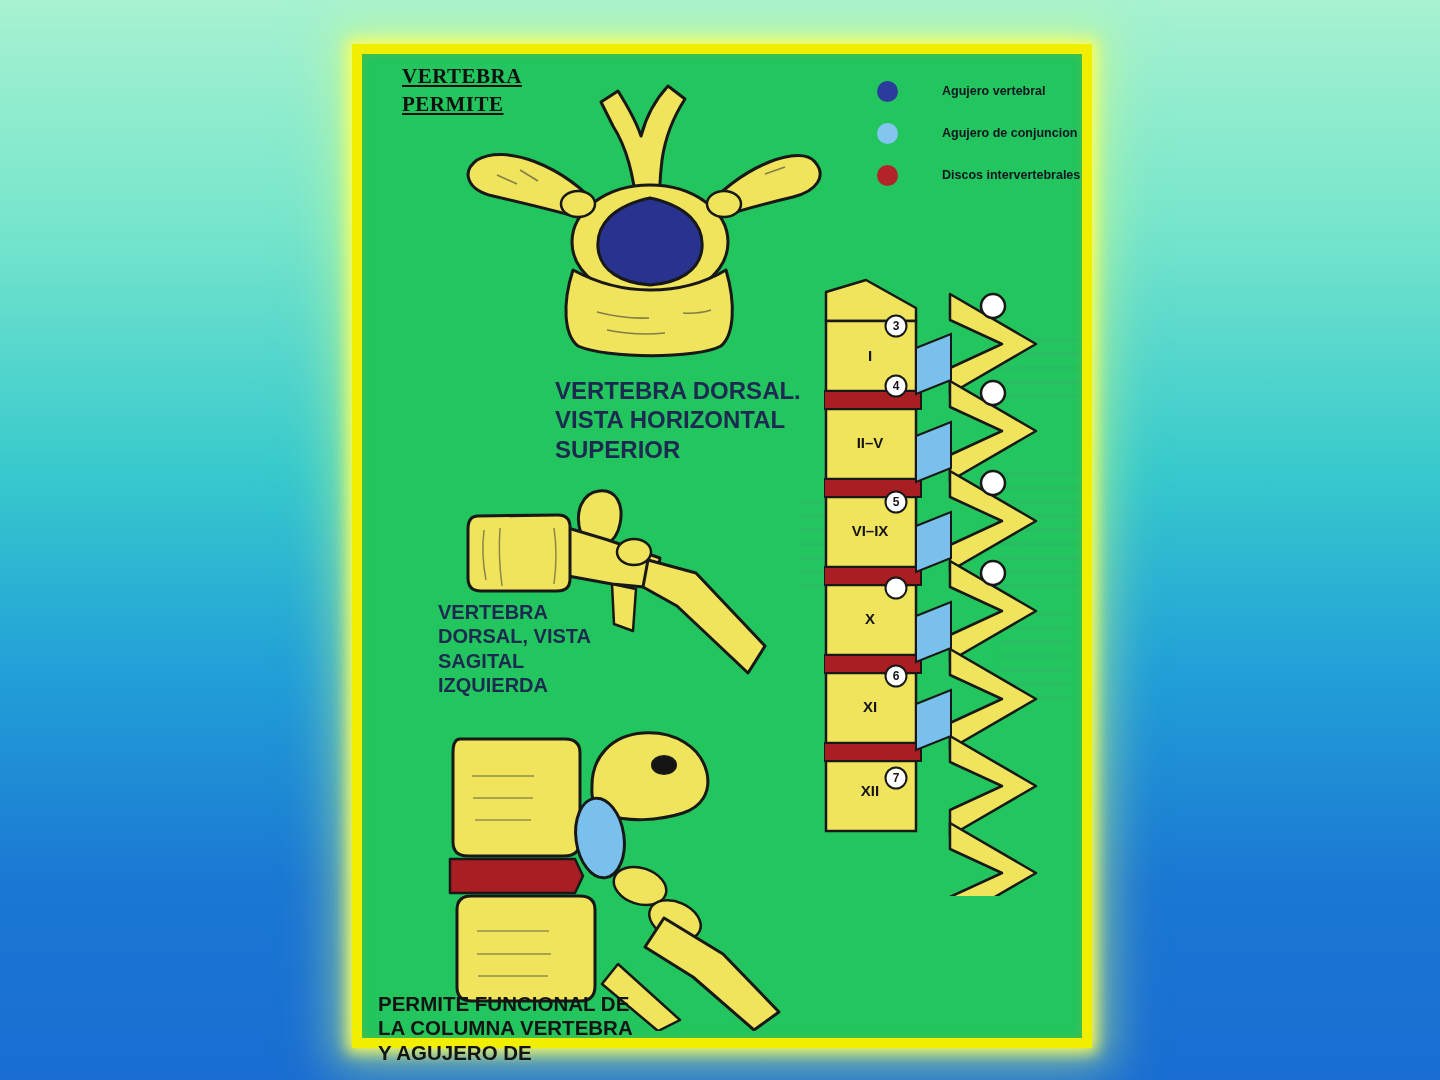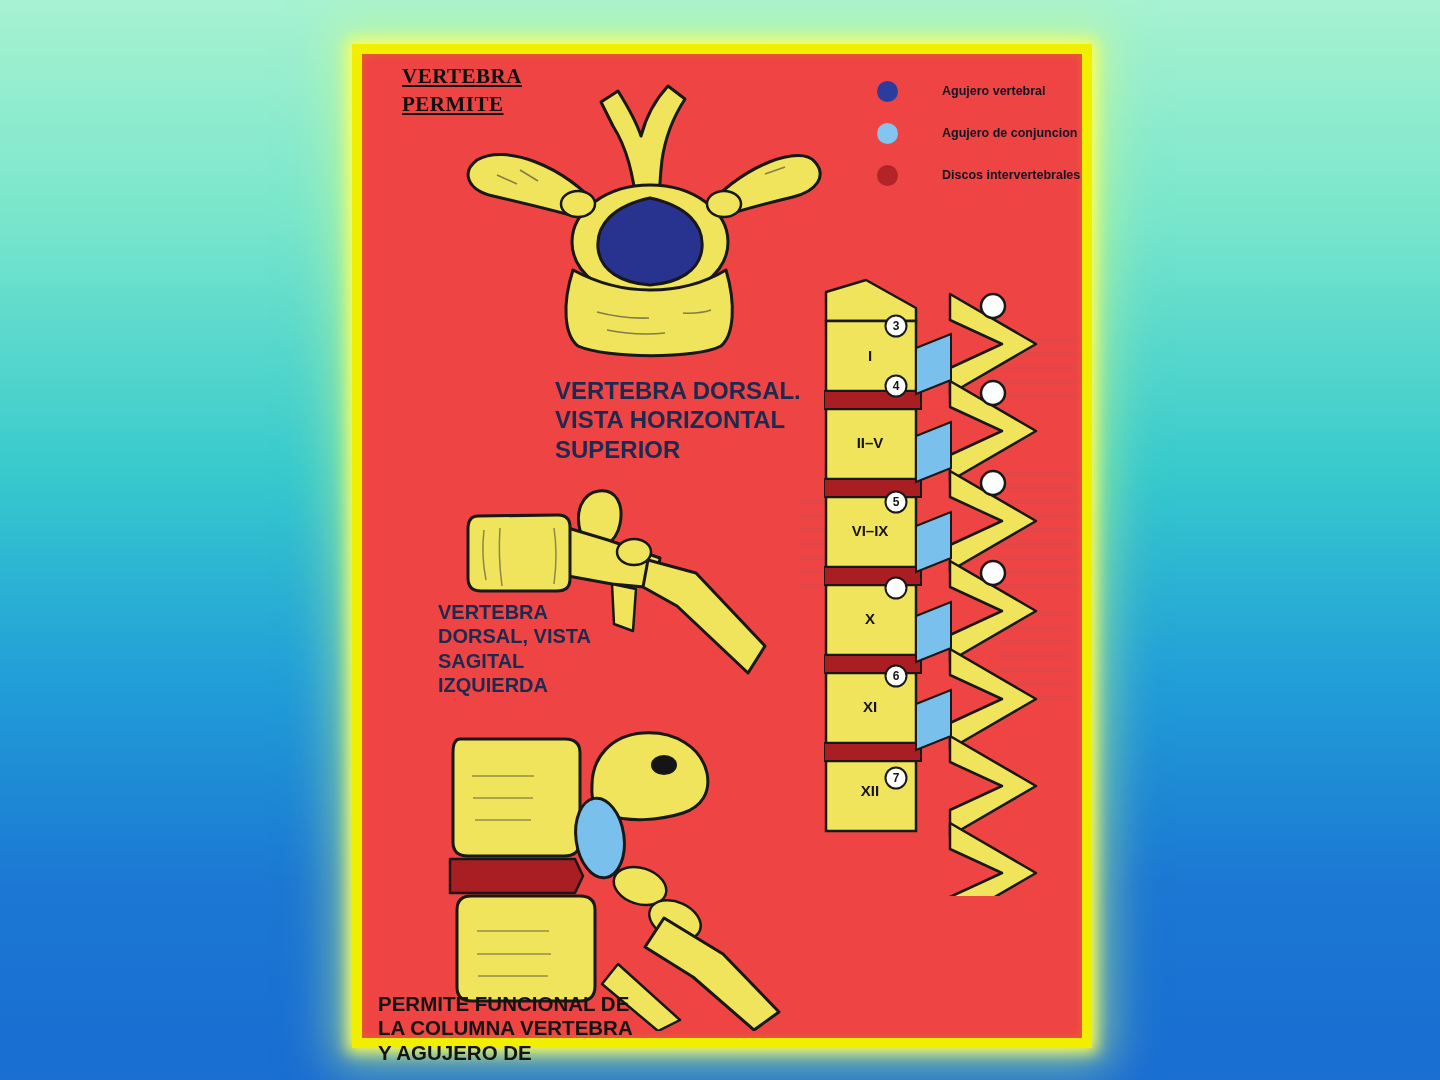--- a/index.html
+++ b/index.html
@@ -11,21 +11,21 @@
   body {
     position: relative;
     background: linear-gradient(180deg,
       #a7f2d1 0%, #79e6cc 20%, #37c9cd 44%,
       #22a0d8 62%, #1b77d3 82%, #1a6ed2 100%);
   }
   .panel {
     position: absolute;
     left: 352px; top: 44px;
     width: 720px; height: 984px;
-    background: #ef4444;
+    background: #22c55e;
     border: 10px solid #f2ee00;
     box-shadow:
       0 0 14px 5px rgba(255,255,90,.95),
       0 0 44px 18px rgba(215,255,130,.55),
       inset 0 0 8px rgba(190,180,0,.35);
   }
   .title {
     position: absolute; left: 40px; top: 8px;
     font-family: "Liberation Serif", serif;
     font-weight: bold; font-size: 21px; color: #101010;

